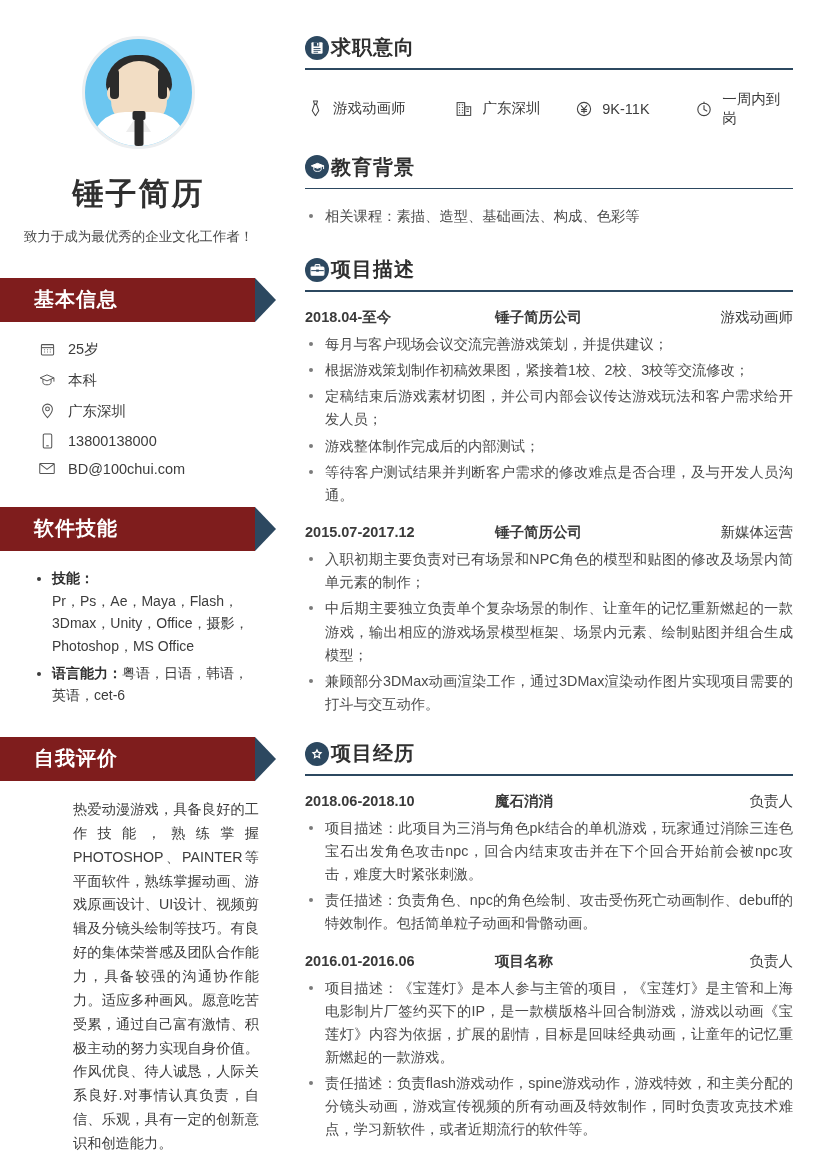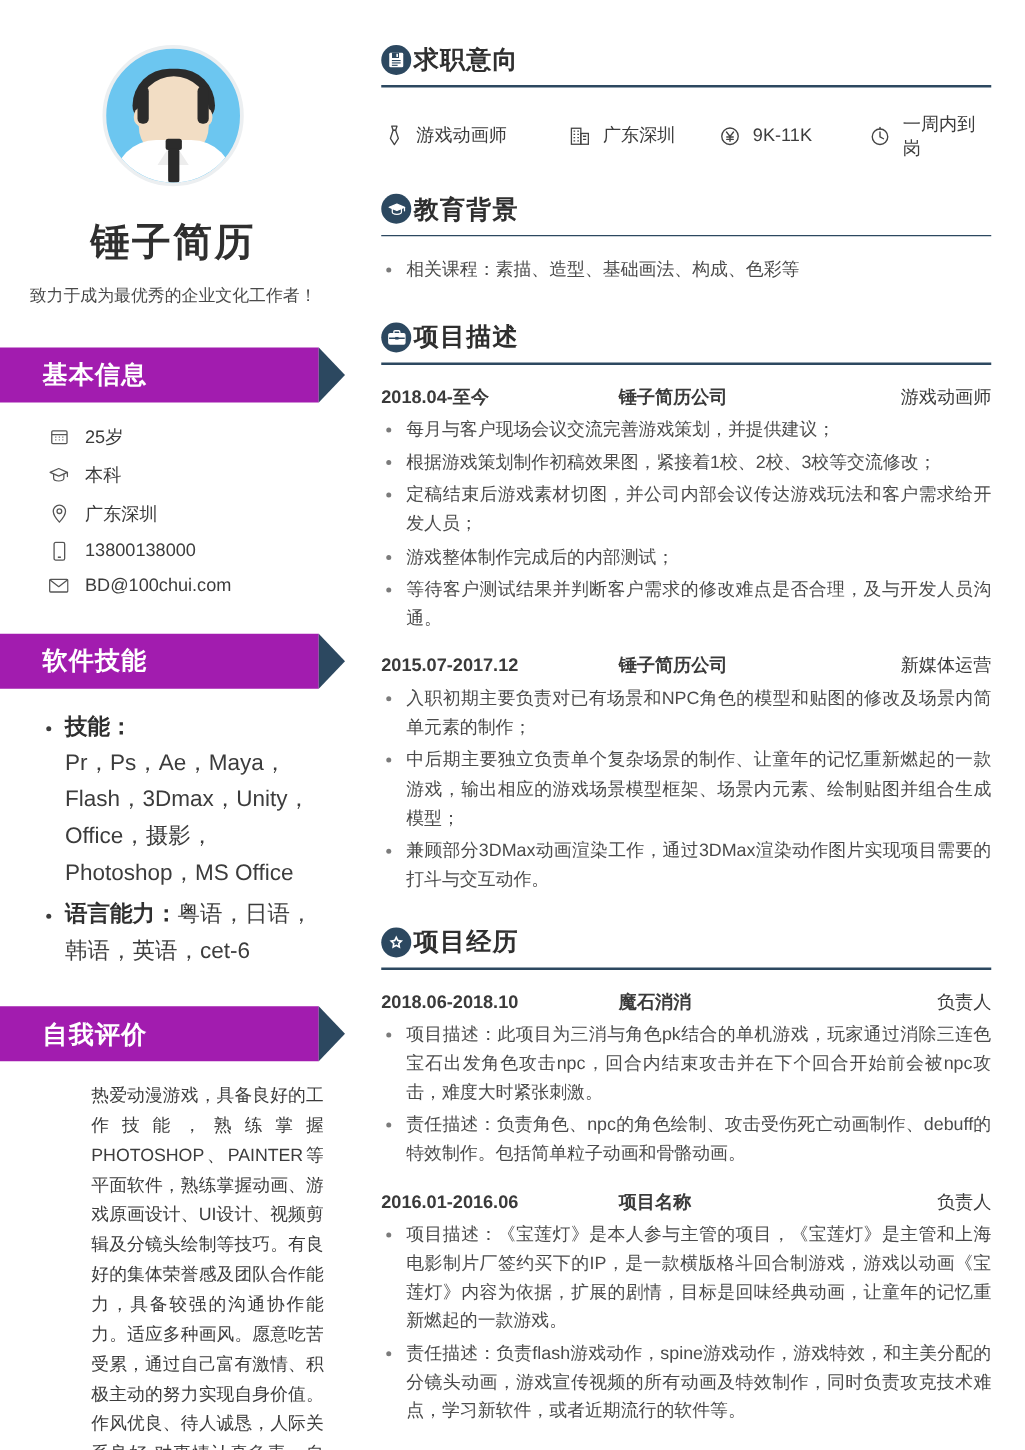--- a/index.html
+++ b/index.html
@@ -158,21 +158,21 @@
     text-align: center;
     font-size: 13.5px;
     color: #4a4a4a;
     line-height: 1.55;
     margin: 12px 22px 0 22px;
   }
 
   
   .side-banner {
     height: 44px;
-    background: #a21caf;
+    background: #7f1d1d;
     display: flex;
     align-items: center;
     position: relative;
     width: 255px;
     margin-top: 30px;
   }
   .side-banner::after {
     content: "";
     position: absolute;
     right: -21px;
@@ -207,21 +207,21 @@
     align-items: center;
     justify-content: center;
     color: #555;
     margin-right: 10px;
   }
   .info-ico svg { display: block; }
 
   .skill-list {
     margin-top: 16px;
     padding-left: 16px;
-    font-size: 18px;
+    font-size: 14px;
     line-height: 1.62;
     color: #3c3c3c;
   }
   .skill-list li { margin-bottom: 4px; }
   .skill-list li::marker { font-size: 14px; }
   .skill-label { font-weight: 700; color: #2f2f2f; }
 
   .selfeval {
     margin-top: 17px;
     font-size: 14.2px;

